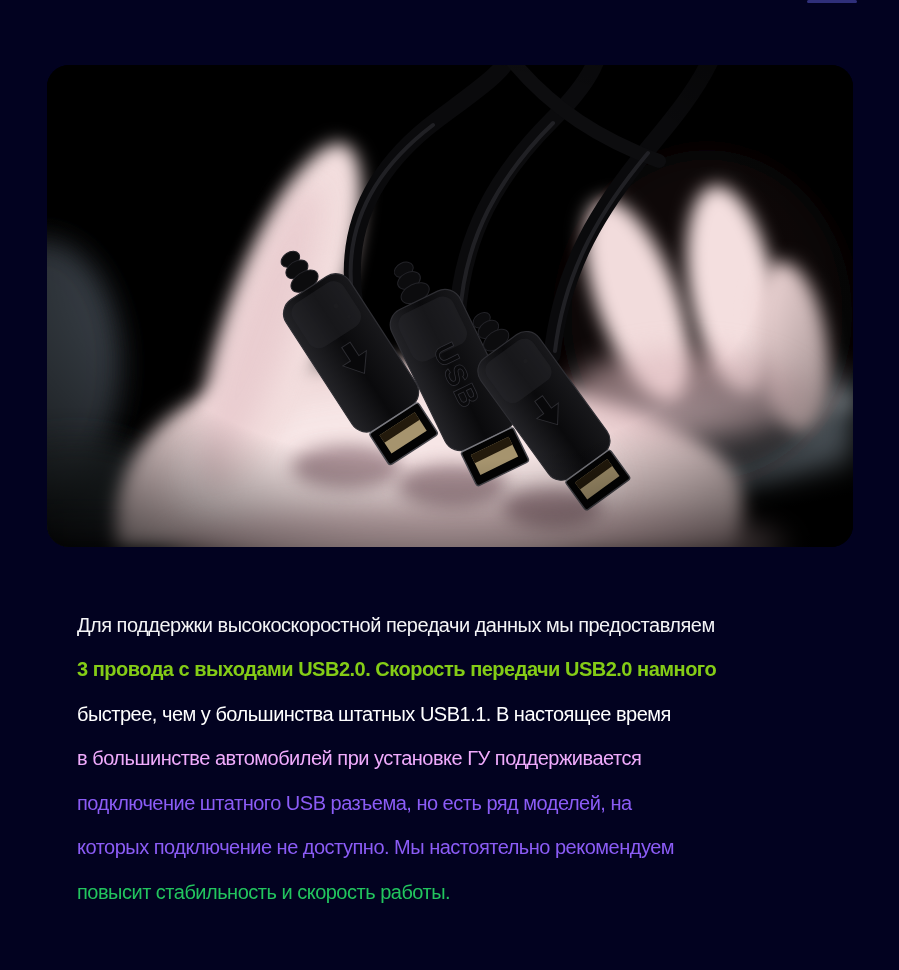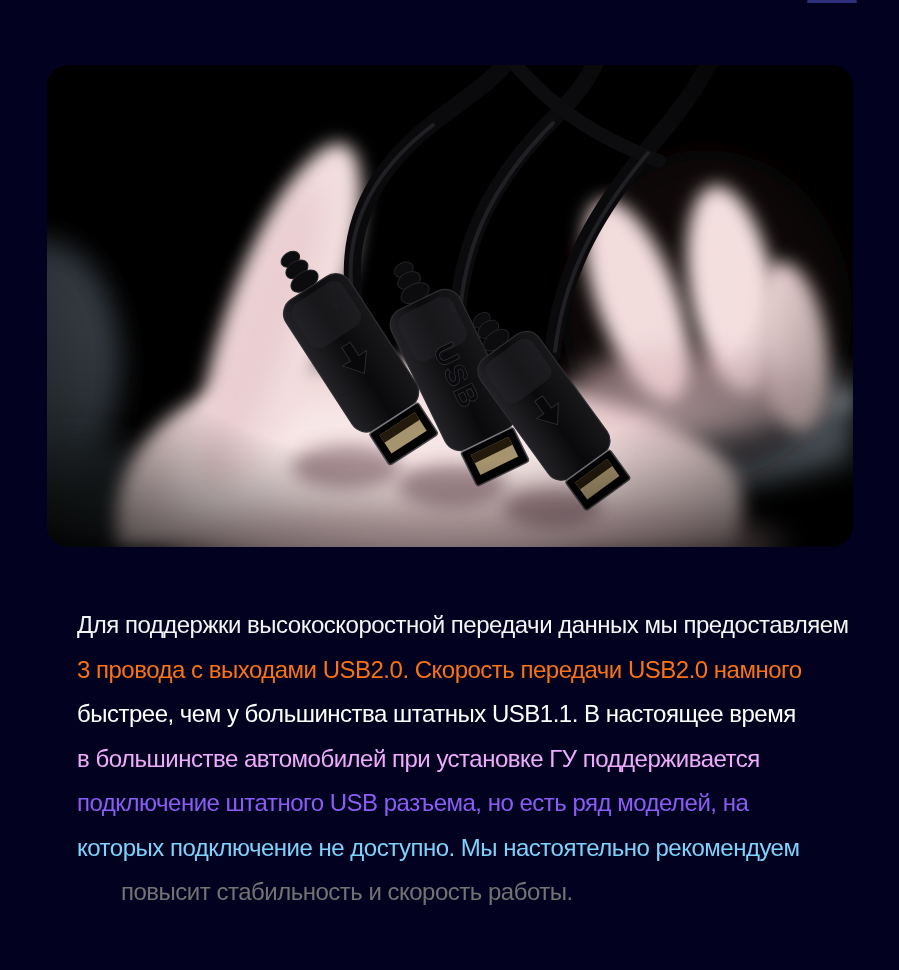--- a/index.html
+++ b/index.html
@@ -33,21 +33,21 @@
     position: absolute;
     left: 77px; top: 603px;
     width: 760px;
   }
   .line {
     height: 44.5px;
     display: flex;
     align-items: center;
     white-space: nowrap;
     color: #f4f4f6;
-    font-size: 24px;
+    font-size: 20px;
     letter-spacing: -0.5px;
     font-weight: 400;
   }
 </style>
 </head>
 <body style="background: rgb(2, 2, 32);">
 
 <div class="canvas">
 
   <svg class="accent-bar-svg" viewBox="0 0 50 3" aria-hidden="true">
@@ -159,21 +159,21 @@
         <rect x="-21" y="70" width="42" height="9" fill="#231a0c"></rect>
         <path d="M-29,63 h58" stroke="#d8d8de" stroke-width="1.5" opacity="0.35"></path>
       </g>
 
       <rect x="0" y="0" width="806" height="482" fill="url(#vign)"></rect>
     </svg>
   </div>
 
   <div class="description">
     <div class="line" style="color: rgb(244, 244, 246);">Для поддержки высокоскоростной передачи данных мы предоставляем</div>
-    <div class="line" style="color: #f97316;">3 провода с выходами USB2.0. Скорость передачи USB2.0 намного</div>
+    <div class="line" style="color: #84cc16; font-weight: bold;">3 провода с выходами USB2.0. Скорость передачи USB2.0 намного</div>
     <div class="line" style="color: #ffffff;">быстрее, чем у большинства штатных USB1.1. В настоящее время</div>
     <div class="line" style="color: #f0abfc;">в большинстве автомобилей при установке ГУ поддерживается</div>
     <div class="line" style="color: #8b5cf6;">подключение штатного USB разъема, но есть ряд моделей, на</div>
-    <div class="line" style="color: #7dd3fc;">которых подключение не доступно. Мы настоятельно рекомендуем</div>
-    <div class="line" style="color: #737373; margin-left: 44px;">повысит стабильность и скорость работы.</div>
+    <div class="line" style="color: #8b5cf6;">которых подключение не доступно. Мы настоятельно рекомендуем</div>
+    <div class="line" style="color: #22c55e;">повысит стабильность и скорость работы.</div>
   </div>
 
 </div>
 
 </body></html>

